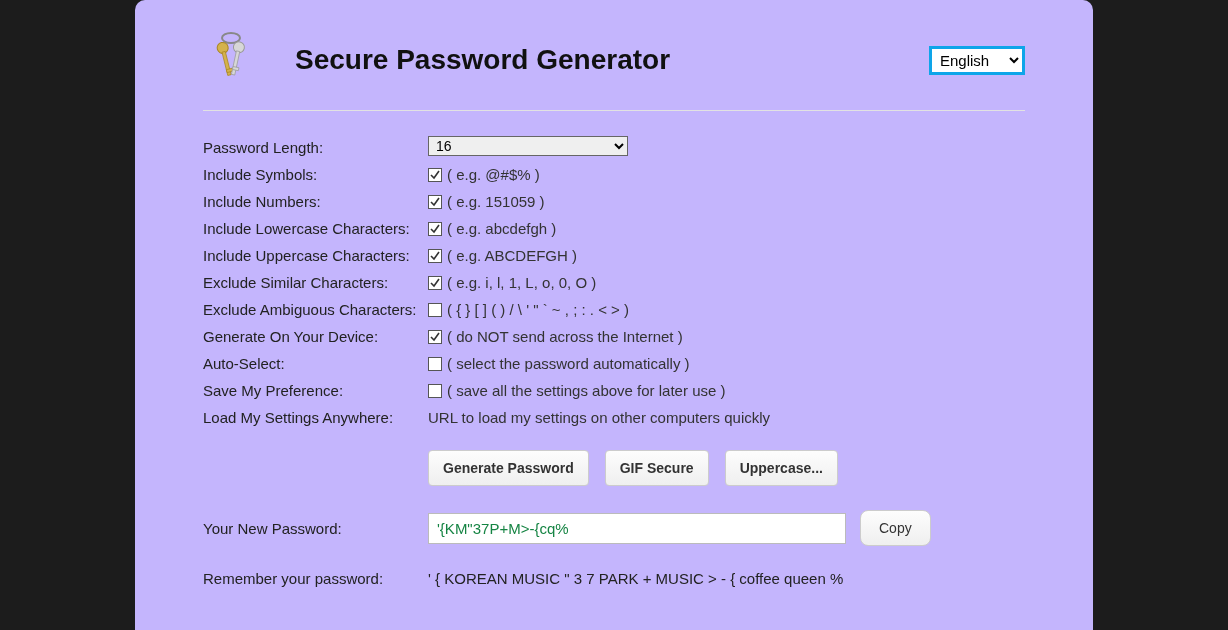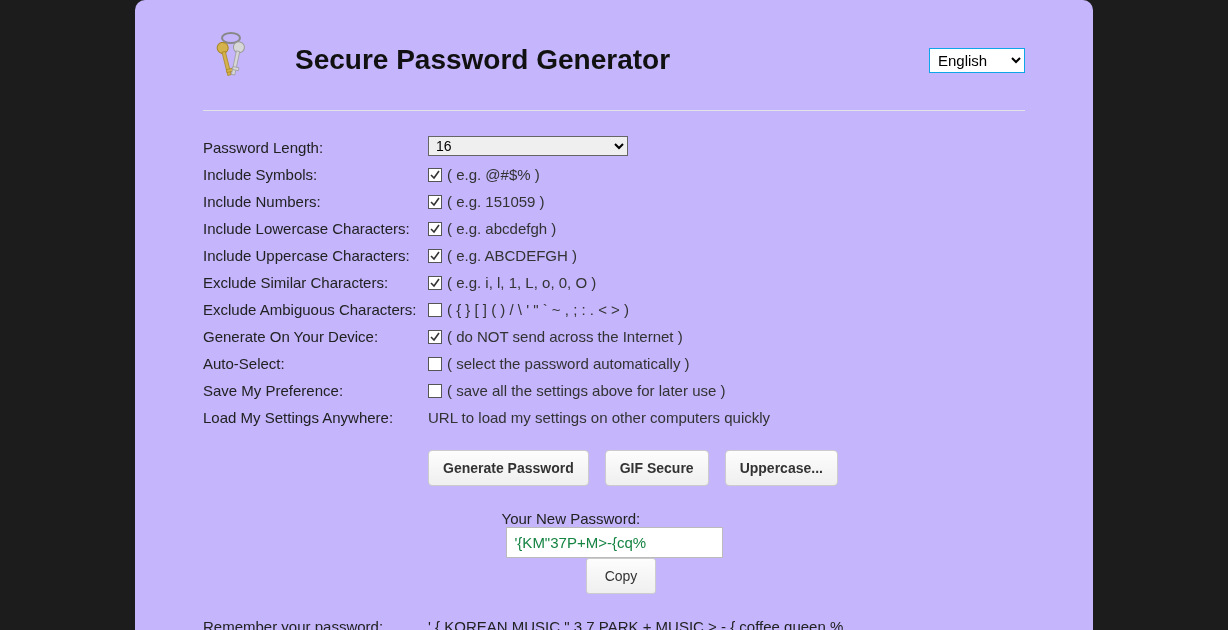--- a/index.html
+++ b/index.html
@@ -33,21 +33,21 @@
     justify-content: center;
   }
   .title {
     font-size: 28px;
     font-weight: 600;
     margin-left: 36px;
     flex: 1;
     color: #111;
   }
   .lang-select {
-    border: 1px solid #0ea5e9;
+    border: 3px solid #0ea5e9;
     font-size: 15px;
     padding: 2px 4px;
     width: 96px;
     background: #fff;
   }
   .form-row {
     display: flex;
     align-items: flex-end;
     min-height: 27px;
   }
@@ -105,39 +105,38 @@
     font-size: 14px;
     color: #333;
     border-radius: 4px;
     cursor: pointer;
     font-weight: bold;
   }
   .pw-row {
     display: flex;
     align-items: center;
     margin-bottom: 24px;
-    flex-direction: column;
   }
   .pw-input {
     flex: 1;
     border: 1px solid #bbb;
     padding: 6px 8px;
     font-size: 15px;
     color: #158443;
     font-family: inherit;
     max-width: 400px;
   }
   .copy-btn {
     margin-left: 14px;
     border: 1px solid #ccc;
     background: linear-gradient(#fdfdfd, #efefef);
     padding: 9px 18px;
     font-size: 14px;
     color: #333;
-    border-radius: 3px;
+    border-radius: 8px;
     cursor: pointer;
   }
   .mnemonic-row {
     display: flex;
     align-items: flex-start;
   }
 </style>
 </head>
 <body>
 

